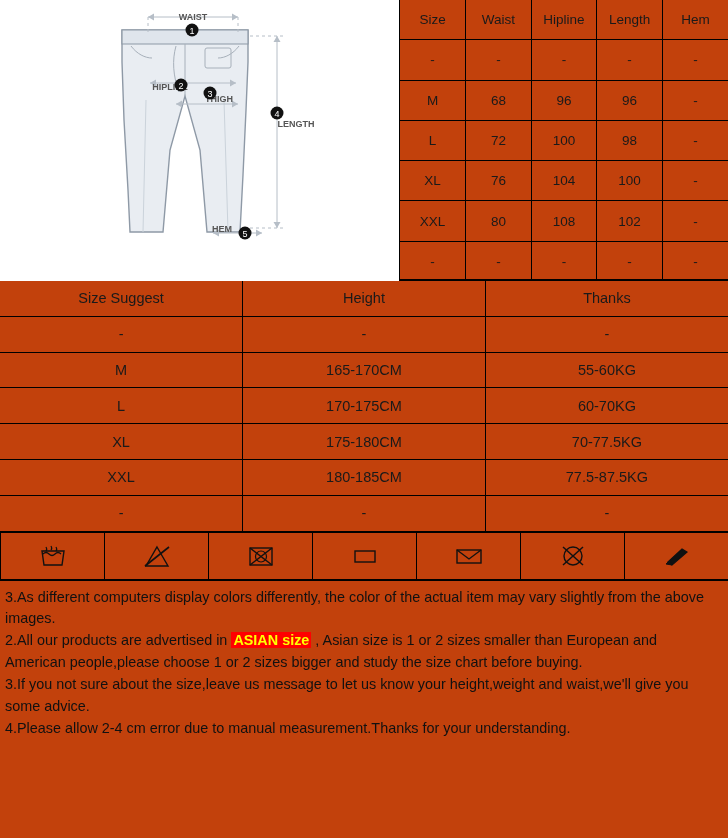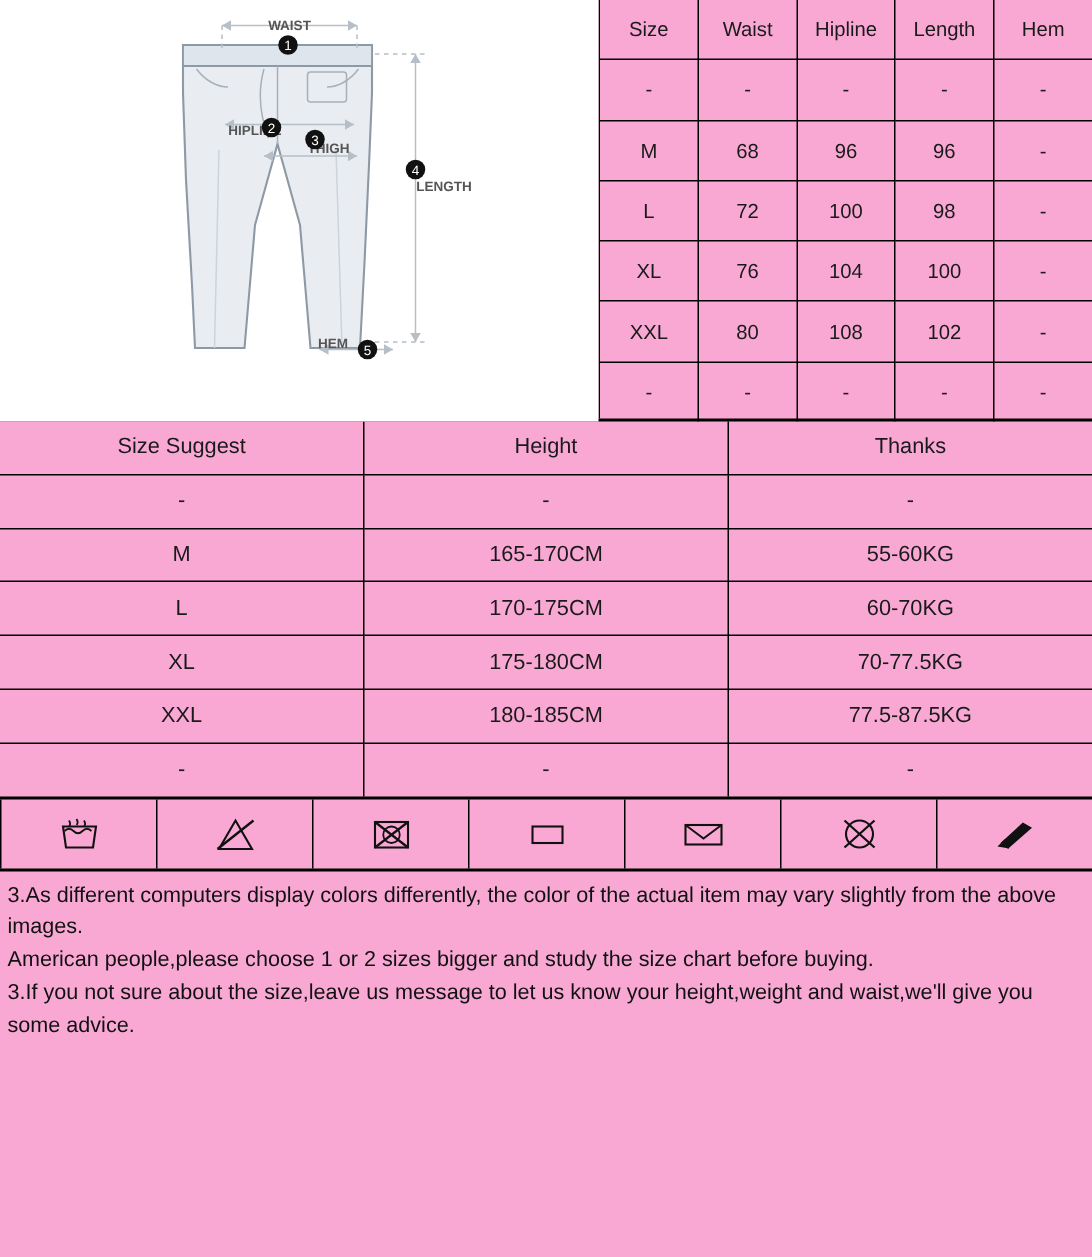--- a/index.html
+++ b/index.html
@@ -12,21 +12,21 @@
     height: 838px;
     font-family: "Liberation Sans", sans-serif;
     color: #000;
     overflow: hidden;
   }
   .page {
     width: 728px;
     height: 838px;
     box-sizing: border-box;
     position: relative;
-    background: #f9a8d4;
+    background: #c2410c;
   }
 
   
   .top-section {
     display: flex;
     width: 728px;
     height: 281px;
     box-sizing: border-box;
     border-bottom: 2px solid #000;
   }
@@ -389,17 +389,21 @@
           <path d="M8 20 L22 7 L27 10 L12 23 Z" fill="#111" stroke="#111" stroke-width="1.2"></path>
           <path d="M6 22 L10 18 L12 23 Z" fill="#111" stroke="#111" stroke-width="1"></path>
         </svg>
       </div>
 
     </div>
   </div>
 
   <div class="notes">
     <div class="line">3.As different computers display colors differently, the color of the actual item may vary slightly from the above images.</div>
+    <div class="line">
+      <span>2.All our products are advertised in </span><span class="hl">ASIAN size</span><span> , Asian size is 1 or 2 sizes smaller than European and</span>
+    </div>
     <div class="line">American people,please choose 1 or 2 sizes bigger and study the size chart before buying.</div>
     <div class="line">3.If you not sure about the size,leave us message to let us know your height,weight and waist,we'll give you some advice.</div>
+    <div class="line">4.Please allow 2-4 cm error due to manual measurement.Thanks for your understanding.</div>
   </div>
 
 </div>
 
 </body></html>

